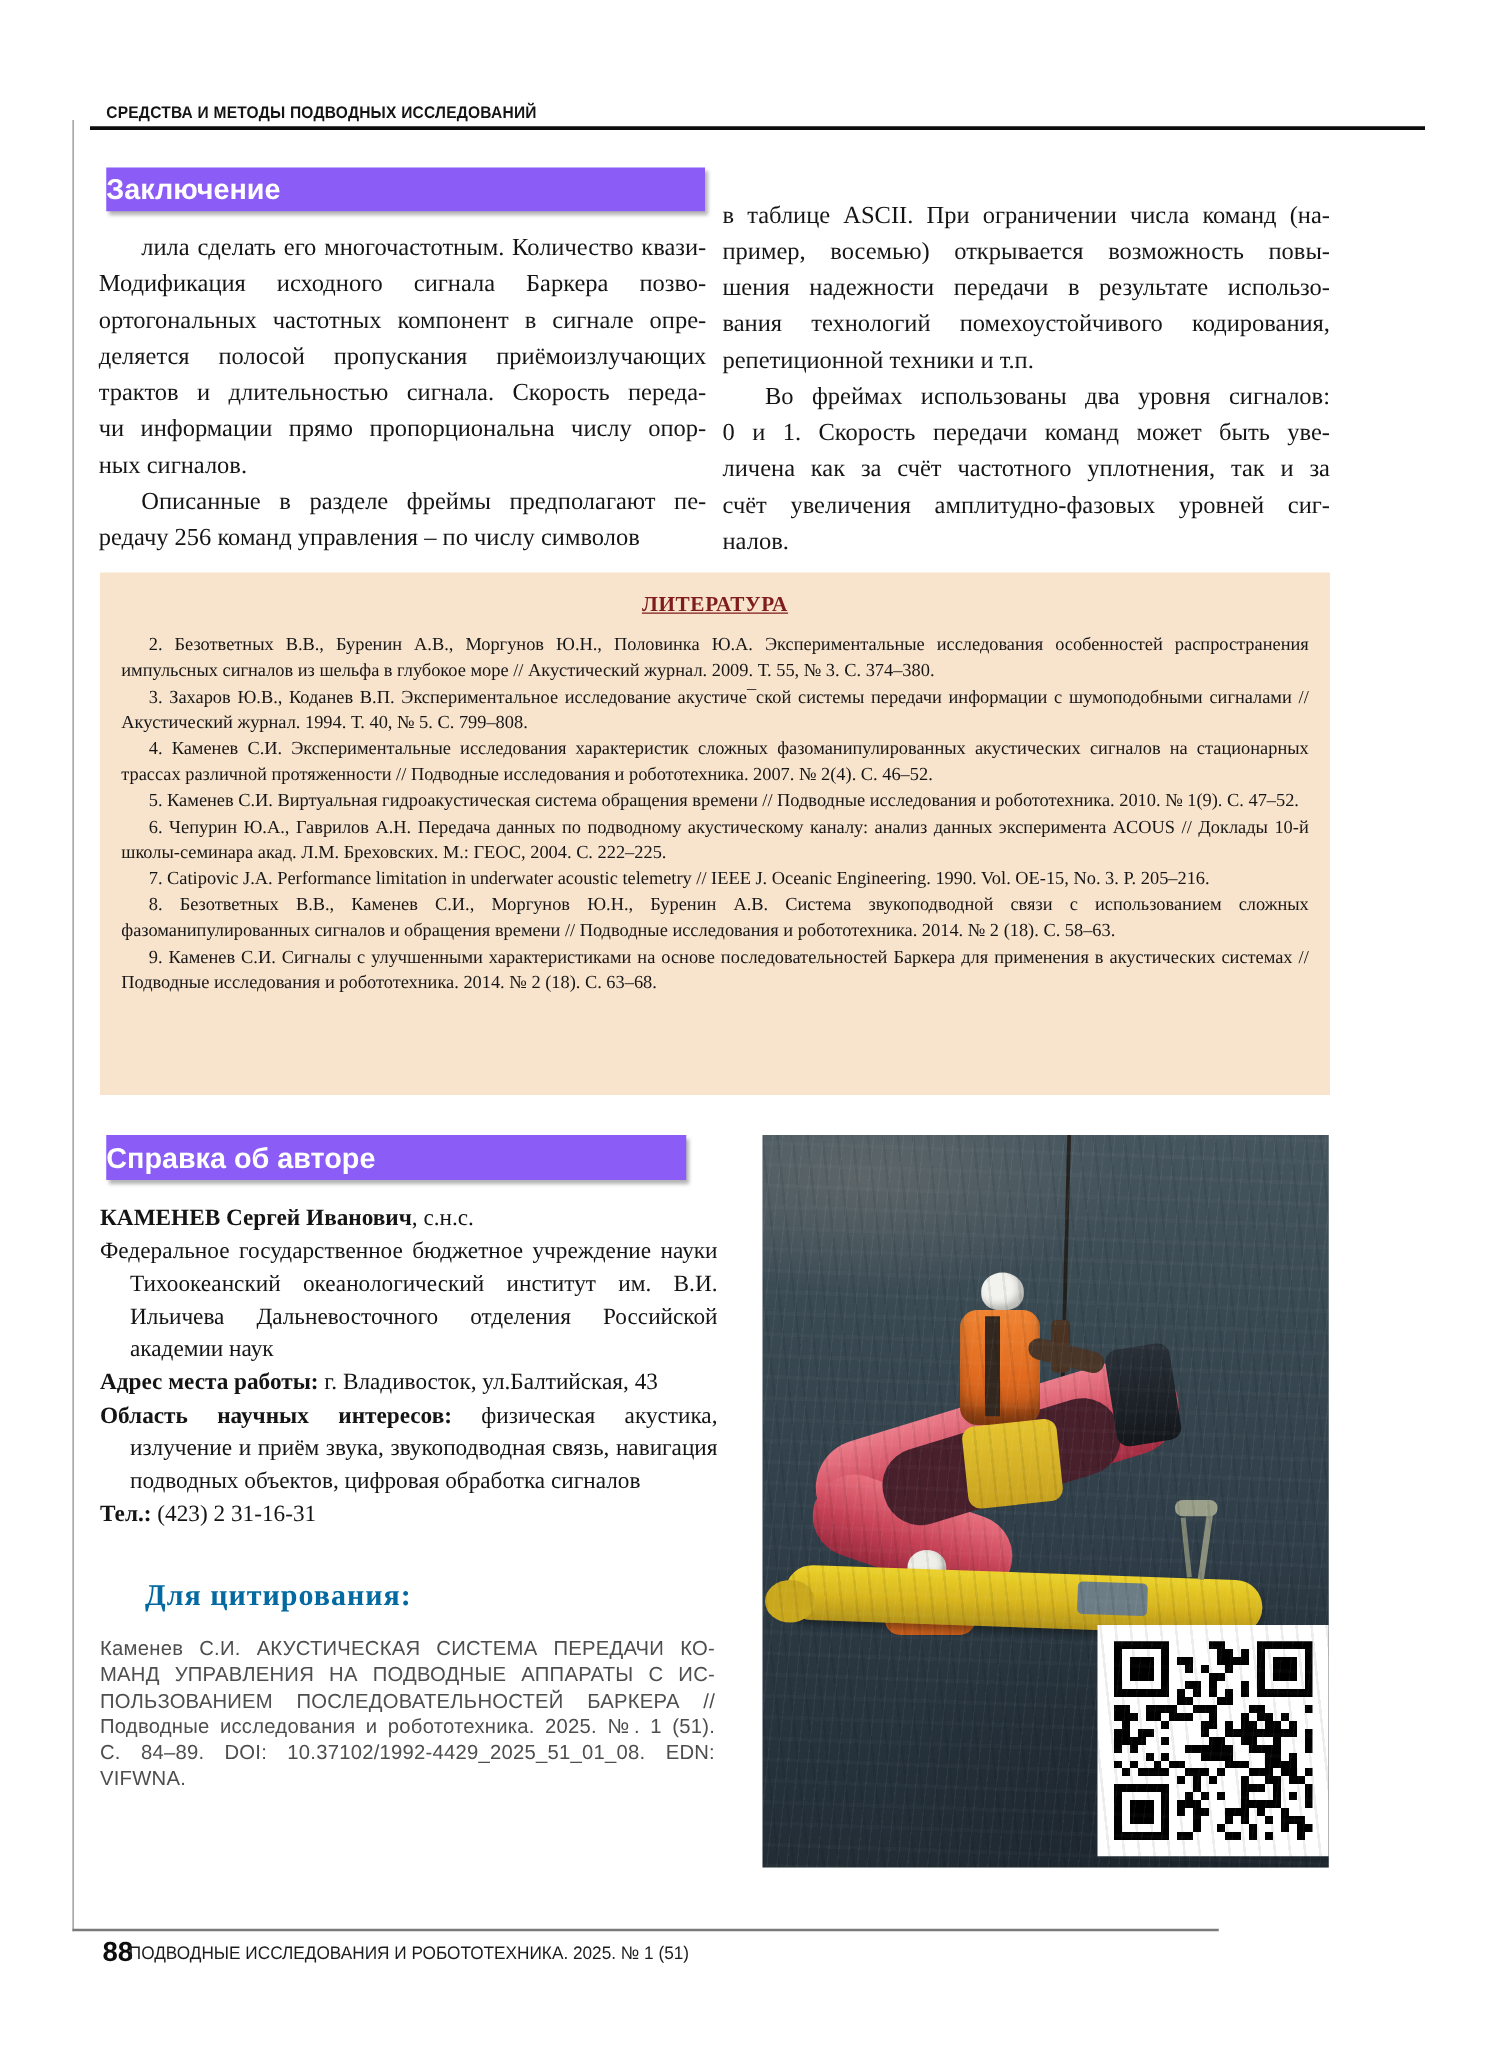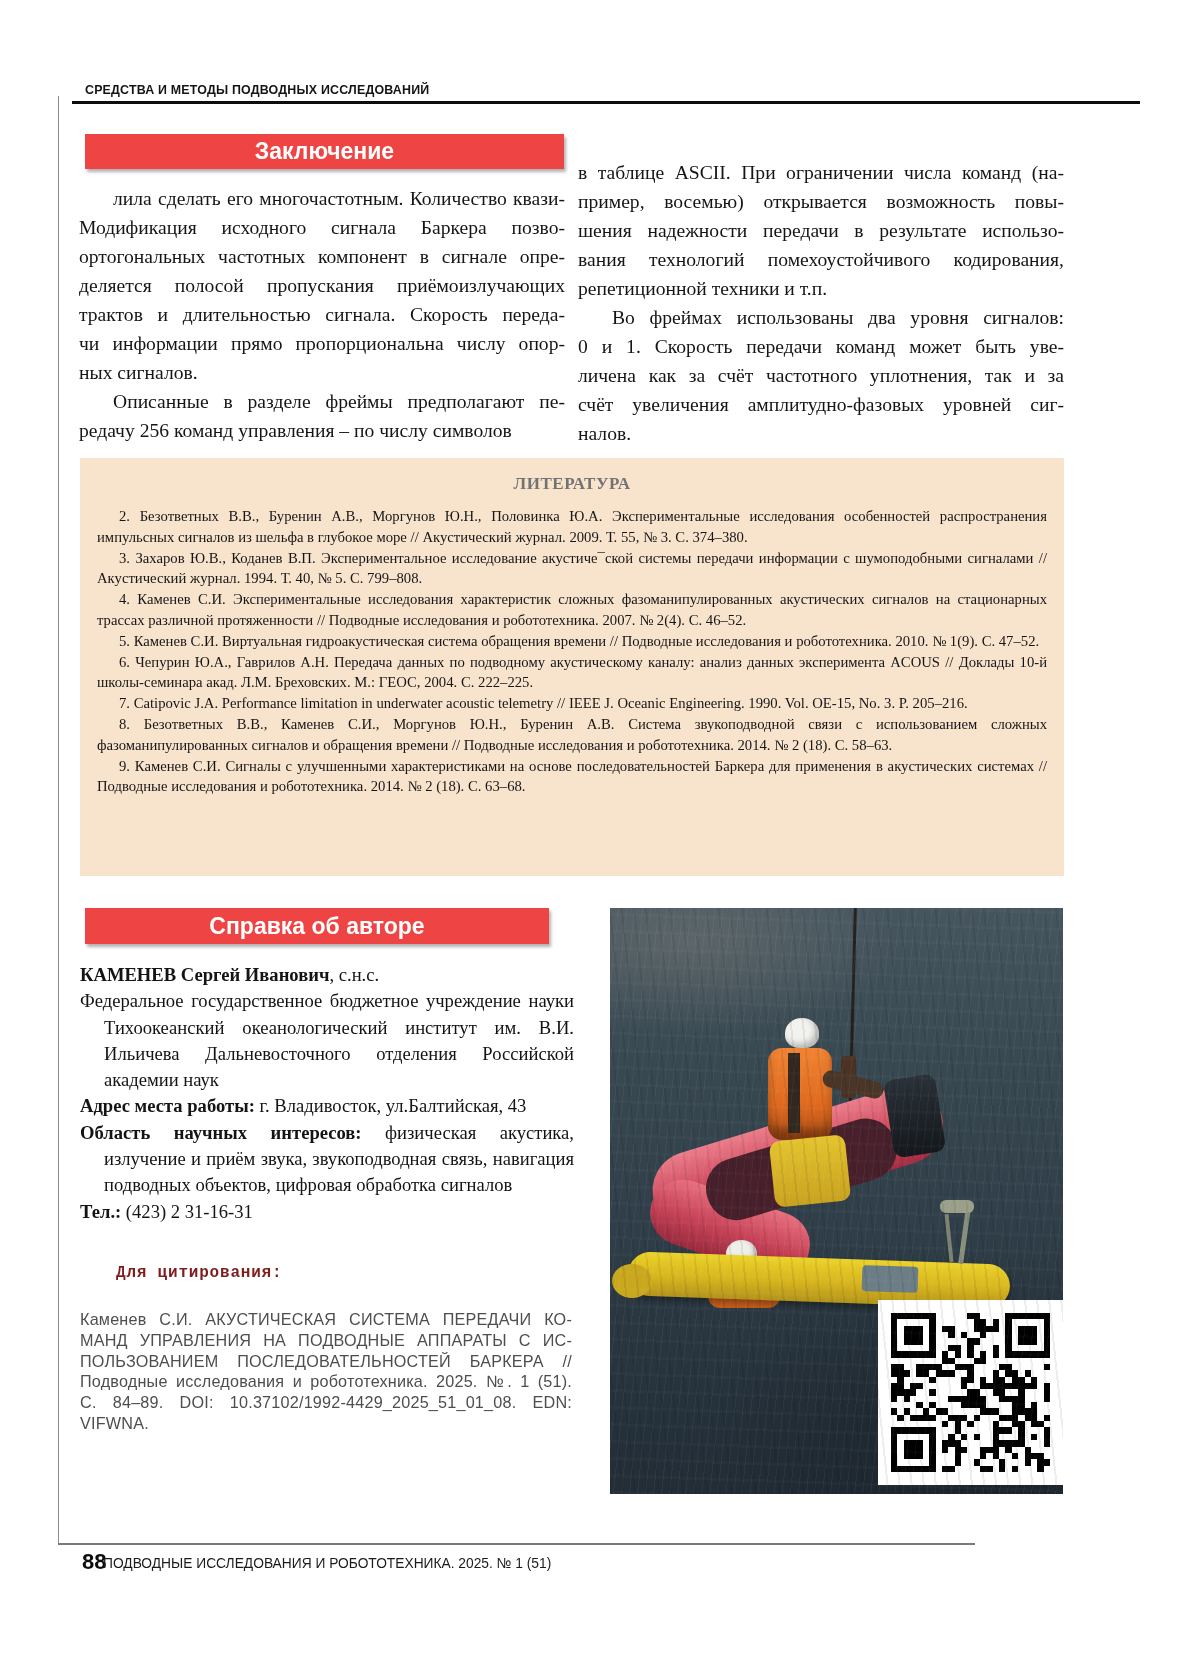--- a/index.html
+++ b/index.html
@@ -21,56 +21,56 @@
   .footer-rule{left:58px;top:1543px;width:917px;height:2px;background:#7a7a7a;}
   .page-number{left:55px;top:1549px;font-family:"Liberation Sans",sans-serif;font-weight:700;font-size:22px;color:#0d0d0d;margin-left:27px;}
   .journal-line{
     left:103px;top:1555px;font-family:"Liberation Sans",sans-serif;
     font-size:14.5px;font-weight:500;color:#1b1b1b;white-space:nowrap;
     transform:scaleX(0.95);transform-origin:left center;
   }
 
   
   .banner{
-    background:#ef4444;color:#ffffff;font-family:"Liberation Sans",sans-serif;
-    font-weight:700;display:flex;align-items:center;justify-content:center;
+    background:#8b5cf6;color:#ffffff;font-family:"Liberation Sans",sans-serif;
+    font-weight:700;display:flex;align-items:center;justify-content:flex-start;
     box-shadow:2px 3px 3px rgba(0,0,0,0.30);
   }
   .banner-conclusion{left:85px;top:134px;width:479px;height:35px;font-size:23px;}
   .banner-author{left:85px;top:908px;width:464px;height:36px;font-size:23px;}
 
   
   .bodycol{font-size:19.6px;line-height:29px;color:#151515;}
   .col-left{left:79px;top:184px;width:486px;}
   .col-right{left:578px;top:158px;width:486px;}
   .lines .line{text-align:justify;text-align-last:justify;white-space:nowrap;}
   .lines .line:last-child{text-align-last:left;}
   .lines.indent-first .line:first-child{text-indent:34px;}
   .lines{margin:0;}
 
   
   .lit-box{
     left:80px;top:458px;width:984px;height:418px;background:#f8e3cd;
     box-sizing:border-box;padding:16px 17px 10px 17px;
   }
-  .lit-title{text-align:center;font-weight:700;font-size:17px;letter-spacing:0.5px;margin:0 0 12px 0;color:#737373;}
+  .lit-title{text-align:center;font-weight:700;font-size:17px;letter-spacing:0.5px;margin:0 0 12px 0;color:#7f1d1d;text-decoration:underline;}
   .lit-refs p{
     margin:0;font-size:14.7px;line-height:20.8px;text-align:justify;
     text-indent:22px;color:#161616;
   }
 
   
   .author-block{left:80px;top:962px;width:494px;font-size:18.6px;line-height:26.3px;color:#141414;}
   .author-item{padding-left:24px;text-indent:-24px;text-align:justify;}
   .author-label{font-weight:700;}
 
   
   .cite-label{
-    left:116px;top:1264px;font-family:Liberation Mono, monospace;
-    font-weight:700;font-size:16px;letter-spacing:0.8px;color:#7f1d1d;
+    left:116px;top:1264px;font-family:Liberation Serif, serif;
+    font-weight:700;font-size:24px;letter-spacing:0.8px;color:#0369a1;
   }
   .cite-text{
     left:80px;top:1309px;width:492px;font-family:"Liberation Sans",sans-serif;
     font-size:16.2px;line-height:20.8px;color:#4e4e4e;letter-spacing:0.2px;
   }
   .cite-text .line{text-align:justify;text-align-last:justify;white-space:nowrap;}
   .cite-text .line:last-child{text-align-last:left;}
 
   
   .photo{

